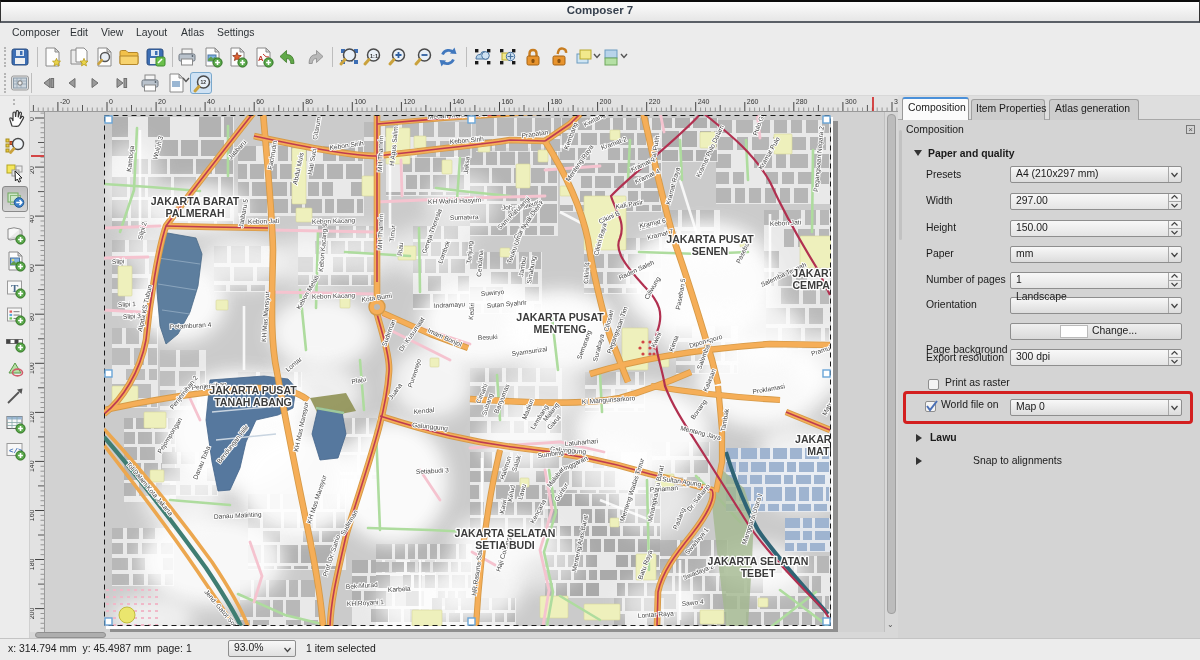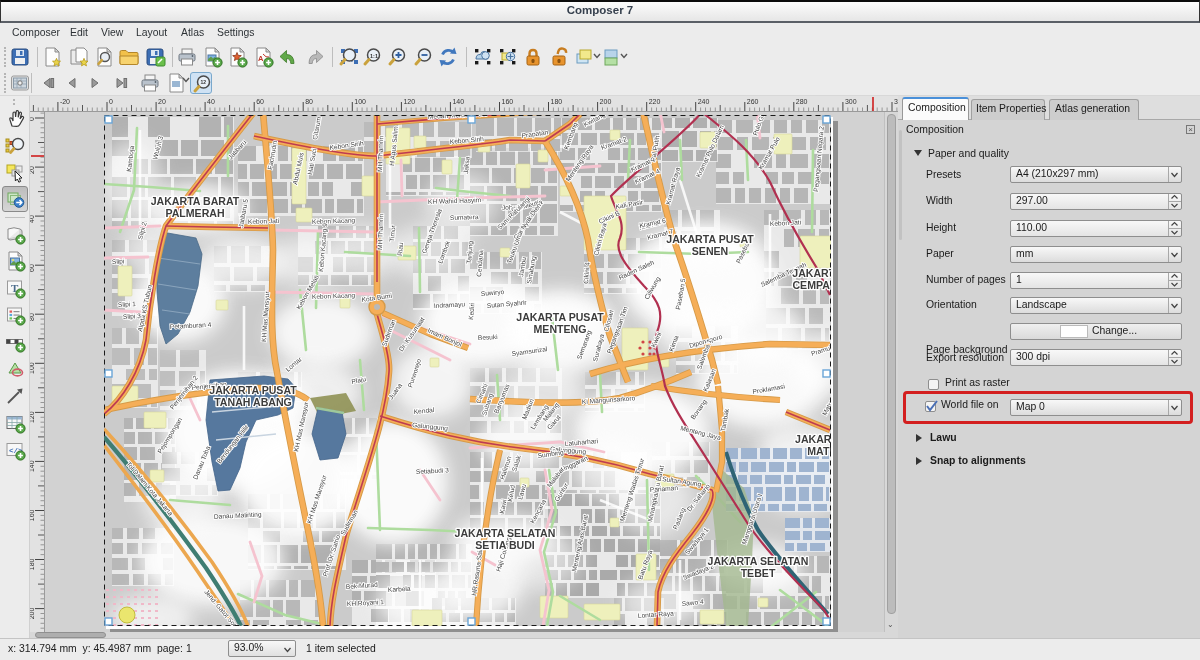--- a/index.html
+++ b/index.html
@@ -1829,42 +1829,42 @@
 <div class="abs" style="left:898px;top:96px;width:302px;height:24px;background:#dedede;border-bottom:1px solid #a8a8a8"></div>
 <div class="abs" style="left:902px;top:97px;width:67px;height:23px;background:#fbfbfb;border:1px solid #989898;border-bottom:none;border-top:2px solid #4a90d9;border-radius:3px 3px 0 0"></div>
 <div class="abs lbl" style="left:908px;top:102px">Composition</div>
 <div class="abs" style="left:971px;top:99px;width:74px;height:21px;background:#cdcdcd;border:1px solid #a0a0a0;border-bottom:none;border-radius:3px 3px 0 0"></div>
 <div class="abs lbl" style="left:976px;top:103px">Item Properties</div>
 <div class="abs" style="left:1049px;top:99px;width:90px;height:21px;background:#cdcdcd;border:1px solid #a0a0a0;border-bottom:none;border-radius:3px 3px 0 0"></div>
 <div class="abs lbl" style="left:1055px;top:103px">Atlas generation</div>
 <div class="abs lbl" style="left:906px;top:124px">Composition</div>
 <div class="abs" style="left:1186px;top:125px;width:9px;height:9px;border:1px solid #777;color:#555;font-size:8px;line-height:7px;text-align:center">×</div>
 <div class="abs" style="left:914px;top:150px;width:0;height:0;border-left:4px solid transparent;border-right:4px solid transparent;border-top:6px solid #333"></div>
-<div class="abs lbl" style="left:928px;top:148px;font-weight:normal">Paper and quality</div>
+<div class="abs lbl" style="left:928px;top:148px;font-weight:bold">Paper and quality</div>
 <div class="abs lbl" style="left:926px;top:169px">Presets</div>
 <div class="abs" style="left:1010px;top:166px;width:172px;height:17px;background:linear-gradient(#f8f8f8,#dcdcdc);border:1px solid #8e8e8e;border-radius:2px"></div>
 <div class="abs lbl" style="left:1016px;top:168px">A4 (210x297 mm)</div>
 <div class="abs" style="left:1168px;top:167px;width:13px;height:15px;border-left:1px solid #a8a8a8"></div>
 <svg class="abs" style="left:1169px;top:170px" width="11" height="10">
     <path d="M2.5 3 l3 3.4 l3 -3.4" fill="none" stroke="#444" stroke-width="1.3"></path>
   </svg>
 <div class="abs lbl" style="left:926px;top:195px">Width</div>
 <div class="abs" style="left:1010px;top:193px;width:172px;height:17px;background:linear-gradient(#f8f8f8,#e4e4e4);border:1px solid #8e8e8e;border-radius:2px"></div>
 <div class="abs lbl" style="left:1016px;top:195px">297.00</div>
 <div class="abs" style="left:1168px;top:194px;width:13px;height:15px;border-left:1px solid #a8a8a8"></div>
 <div class="abs" style="left:1168px;top:201.0px;width:13px;height:1px;background:#a8a8a8"></div>
 <svg class="abs" style="left:1169px;top:194px" width="11" height="7">
     <path d="M2.5 4.5 l3 -3 l3 3" fill="none" stroke="#444" stroke-width="1.2"></path>
   </svg>
 <svg class="abs" style="left:1169px;top:202px" width="11" height="7">
     <path d="M2.5 2 l3 3 l3 -3" fill="none" stroke="#444" stroke-width="1.2"></path>
   </svg>
 <div class="abs lbl" style="left:926px;top:222px">Height</div>
 <div class="abs" style="left:1010px;top:220px;width:172px;height:17px;background:linear-gradient(#f8f8f8,#e4e4e4);border:1px solid #8e8e8e;border-radius:2px"></div>
-<div class="abs lbl" style="left:1016px;top:222px">110.00</div>
+<div class="abs lbl" style="left:1016px;top:222px">150.00</div>
 <div class="abs" style="left:1168px;top:221px;width:13px;height:15px;border-left:1px solid #a8a8a8"></div>
 <div class="abs" style="left:1168px;top:228.0px;width:13px;height:1px;background:#a8a8a8"></div>
 <svg class="abs" style="left:1169px;top:221px" width="11" height="7">
     <path d="M2.5 4.5 l3 -3 l3 3" fill="none" stroke="#444" stroke-width="1.2"></path>
   </svg>
 <svg class="abs" style="left:1169px;top:229px" width="11" height="7">
     <path d="M2.5 2 l3 3 l3 -3" fill="none" stroke="#444" stroke-width="1.2"></path>
   </svg>
 <div class="abs lbl" style="left:926px;top:248px">Paper</div>
 <div class="abs" style="left:1010px;top:246px;width:172px;height:17px;background:linear-gradient(#f8f8f8,#dcdcdc);border:1px solid #8e8e8e;border-radius:2px"></div>
@@ -1879,21 +1879,21 @@
 <div class="abs" style="left:1168px;top:273px;width:13px;height:15px;border-left:1px solid #a8a8a8"></div>
 <div class="abs" style="left:1168px;top:280.0px;width:13px;height:1px;background:#a8a8a8"></div>
 <svg class="abs" style="left:1169px;top:273px" width="11" height="7">
     <path d="M2.5 4.5 l3 -3 l3 3" fill="none" stroke="#444" stroke-width="1.2"></path>
   </svg>
 <svg class="abs" style="left:1169px;top:281px" width="11" height="7">
     <path d="M2.5 2 l3 3 l3 -3" fill="none" stroke="#444" stroke-width="1.2"></path>
   </svg>
 <div class="abs lbl" style="left:926px;top:299px">Orientation</div>
 <div class="abs" style="left:1010px;top:297px;width:172px;height:17px;background:linear-gradient(#f8f8f8,#dcdcdc);border:1px solid #8e8e8e;border-radius:2px"></div>
-<div class="abs lbl" style="left:1016px;top:299px">Landscape</div>
+<div class="abs lbl" style="left:1016px;top:291px">Landscape</div>
 <div class="abs" style="left:1168px;top:298px;width:13px;height:15px;border-left:1px solid #a8a8a8"></div>
 <svg class="abs" style="left:1169px;top:301px" width="11" height="10">
     <path d="M2.5 3 l3 3.4 l3 -3.4" fill="none" stroke="#444" stroke-width="1.3"></path>
   </svg>
 <div class="abs lbl" style="left:926px;top:344px">Page background</div>
 <div class="abs" style="left:1010px;top:323px;width:172px;height:17px;background:linear-gradient(#efefef,#dadada);border:1px solid #8e8e8e;border-radius:2px"></div>
 <div class="abs" style="left:1060px;top:325px;width:28px;height:13px;background:#fff;border:1px solid #bbb"></div>
 <div class="abs lbl" style="left:1092px;top:325px">Change...</div>
 <div class="abs lbl" style="left:926px;top:352px">Export resolution</div>
 <div class="abs" style="left:1010px;top:349px;width:172px;height:17px;background:linear-gradient(#f8f8f8,#e4e4e4);border:1px solid #8e8e8e;border-radius:2px"></div>
@@ -1916,21 +1916,21 @@
 <div class="abs" style="left:1010px;top:399px;width:172px;height:17px;background:linear-gradient(#f8f8f8,#dcdcdc);border:1px solid #8e8e8e;border-radius:2px"></div>
 <div class="abs lbl" style="left:1016px;top:401px">Map 0</div>
 <div class="abs" style="left:1168px;top:400px;width:13px;height:15px;border-left:1px solid #a8a8a8"></div>
 <svg class="abs" style="left:1169px;top:403px" width="11" height="10">
     <path d="M2.5 3 l3 3.4 l3 -3.4" fill="none" stroke="#444" stroke-width="1.3"></path>
   </svg>
 <div class="abs" style="left:903px;top:391px;width:290px;height:33px;border:3px solid #d31f1f;border-radius:4px"></div>
 <div class="abs" style="left:916px;top:434px;width:0;height:0;border-top:4px solid transparent;border-bottom:4px solid transparent;border-left:6px solid #333"></div>
 <div class="abs lbl" style="left:930px;top:432px;font-weight:bold">Lawu</div>
 <div class="abs" style="left:916px;top:457px;width:0;height:0;border-top:4px solid transparent;border-bottom:4px solid transparent;border-left:6px solid #333"></div>
-<div class="abs lbl" style="left:930px;top:455px;font-weight:bold">Snap to alignments</div>
+<div class="abs lbl" style="left:973px;top:455px;font-weight:normal">Snap to alignments</div>
 <div class="abs" style="left:899px;top:130px;width:3px;height:110px;background:#c2c2c2;border-radius:2px"></div>
 <div class="abs" style="left:0;top:638px;width:1200px;height:22px;background:#ececec;border-top:1px solid #c4c4c4"></div>
 <div class="abs lbl" style="left:8px;top:643px;color:#222">x: 314.794 mm&nbsp;&nbsp;y: 45.4987 mm&nbsp;&nbsp;page: 1</div>
 <div class="abs" style="left:228px;top:640px;width:68px;height:17px;background:linear-gradient(#f8f8f8,#e0e0e0);border:1px solid #8e8e8e;border-radius:2px"></div>
 <div class="abs lbl" style="left:234px;top:642px">93.0%</div>
 <svg class="abs" style="left:282px;top:645px" width="11" height="10">
     <path d="M2.5 3 l3 3.4 l3 -3.4" fill="none" stroke="#444" stroke-width="1.3"></path>
   </svg>
 <div class="abs lbl" style="left:306px;top:643px">1 item selected</div>
 </body></html>

